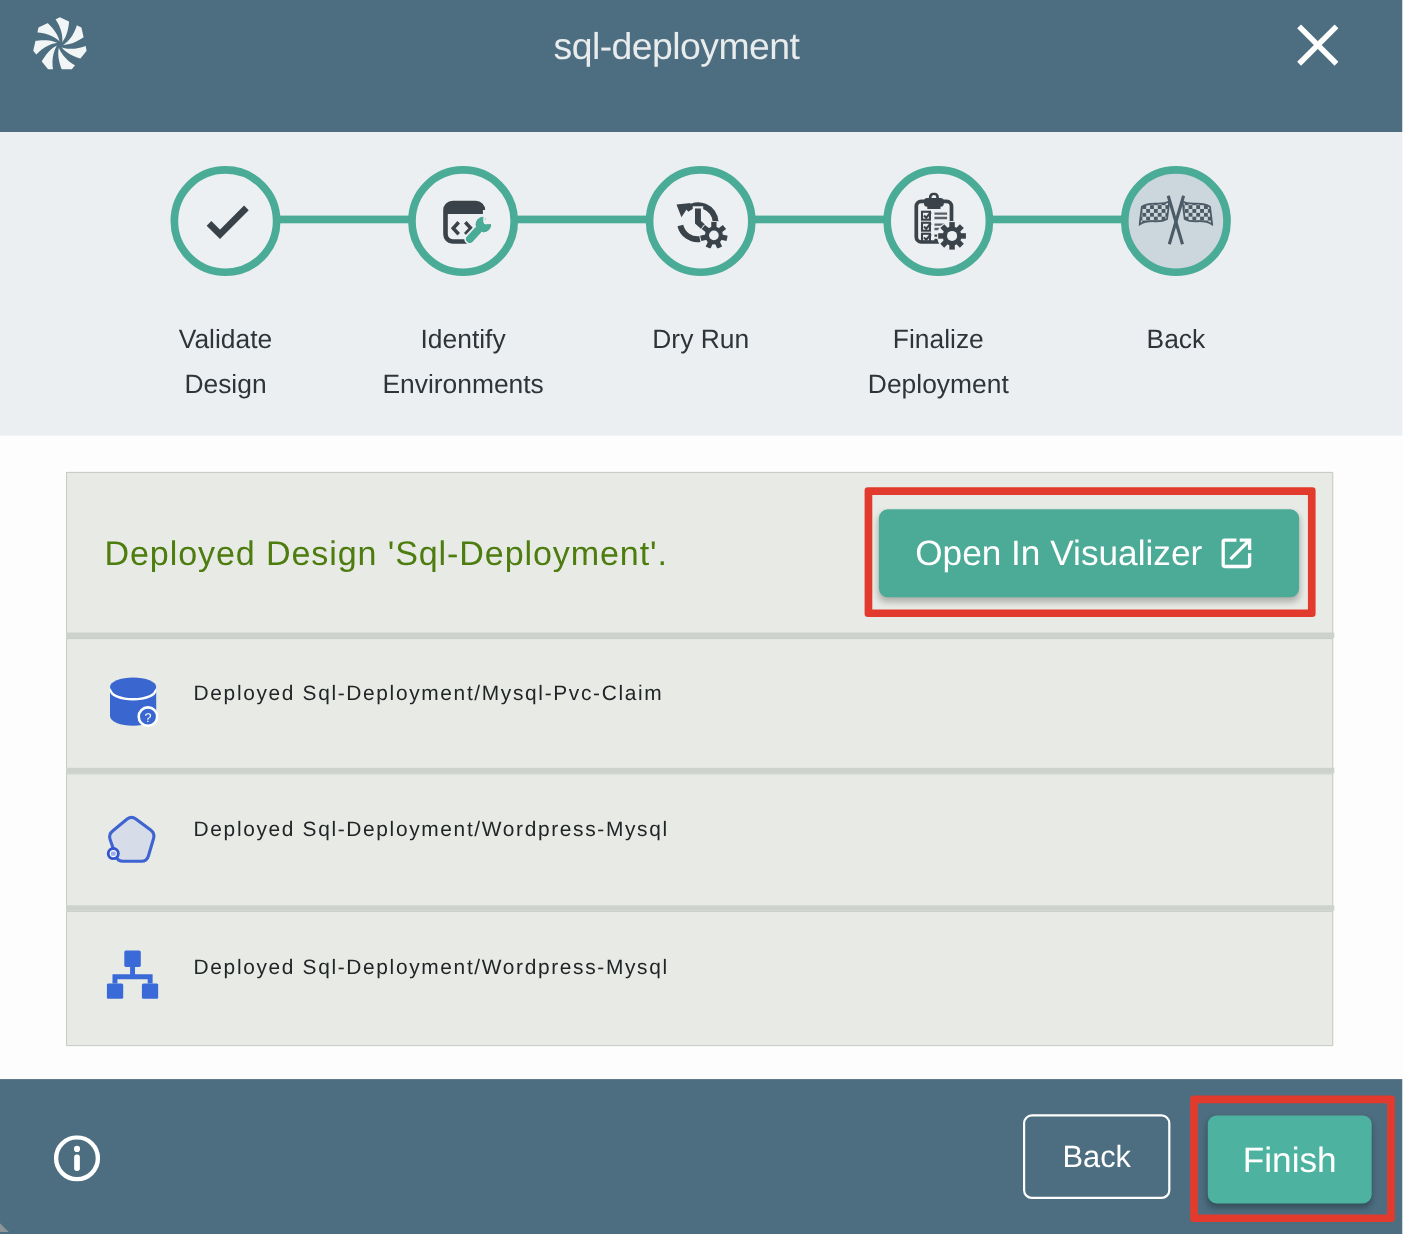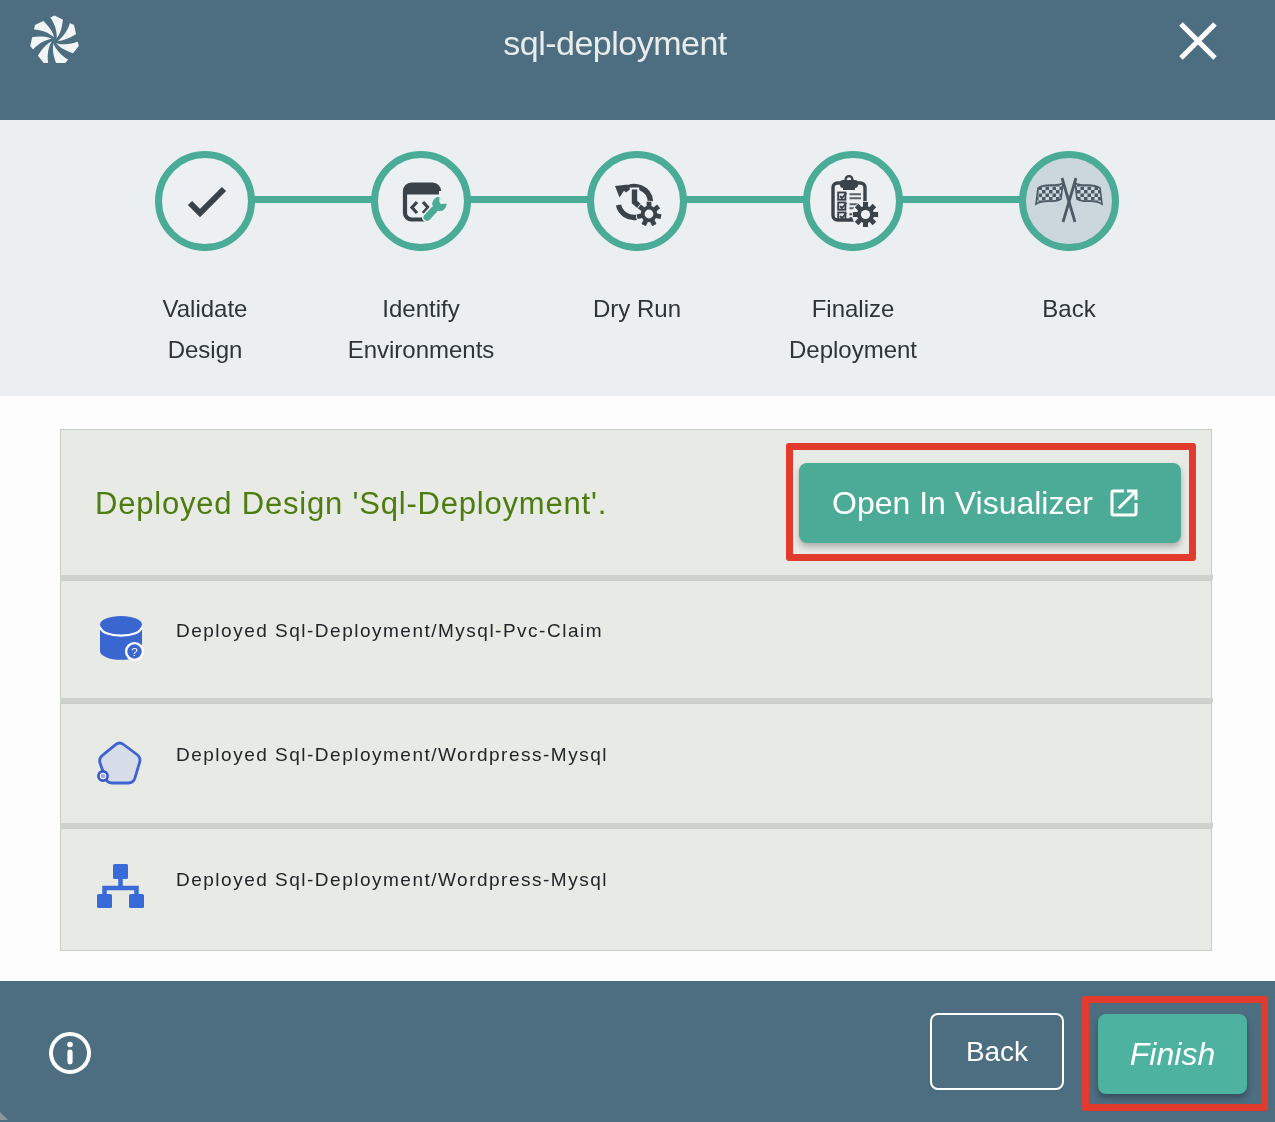--- a/index.html
+++ b/index.html
@@ -29,21 +29,21 @@
            color:#fff;font-size:32px;display:flex;align-items:center;justify-content:flex-start;
            padding-left:33px;box-sizing:border-box;
            box-shadow:0 4px 6px rgba(0,0,0,0.25);}
   .redbox{border:7px solid #e23b2e;border-radius:3px;}
   #redbox1{left:786px;top:443px;width:396px;height:104px;}
   #redbox2{left:1082px;top:996px;width:172px;height:101px;}
   #backbtn{left:930px;top:1013px;width:130px;height:73px;border:2.5px solid #fff;border-radius:8px;
            color:#fff;font-size:28px;display:flex;align-items:center;justify-content:center;}
   #finishbtn{left:1098px;top:1014px;width:149px;height:80px;background:#4db3a0;border-radius:8px;
            color:#fff;font-size:32px;display:flex;align-items:center;justify-content:center;
-           box-shadow:0 4px 6px rgba(0,0,0,0.3);font-style:italic;}
+           box-shadow:0 4px 6px rgba(0,0,0,0.3);}
 
   
   #footer{left:0;top:981px;width:1275px;height:141px;background:#4d6e80;}
 </style>
 </head>
 <body>
   <div id="header" class="abs"></div>
   <div id="title" class="abs">sql-deployment</div>
   <svg id="logo" class="abs" style="left:28px;top:13px" width="53" height="55" viewBox="0 0 100 100">
     <polygon points="50,3 86.8,20.7 95.8,60.5 70.4,92.3 29.6,92.3 4.2,60.5 13.2,20.7" fill="#f2f5f6"></polygon>

